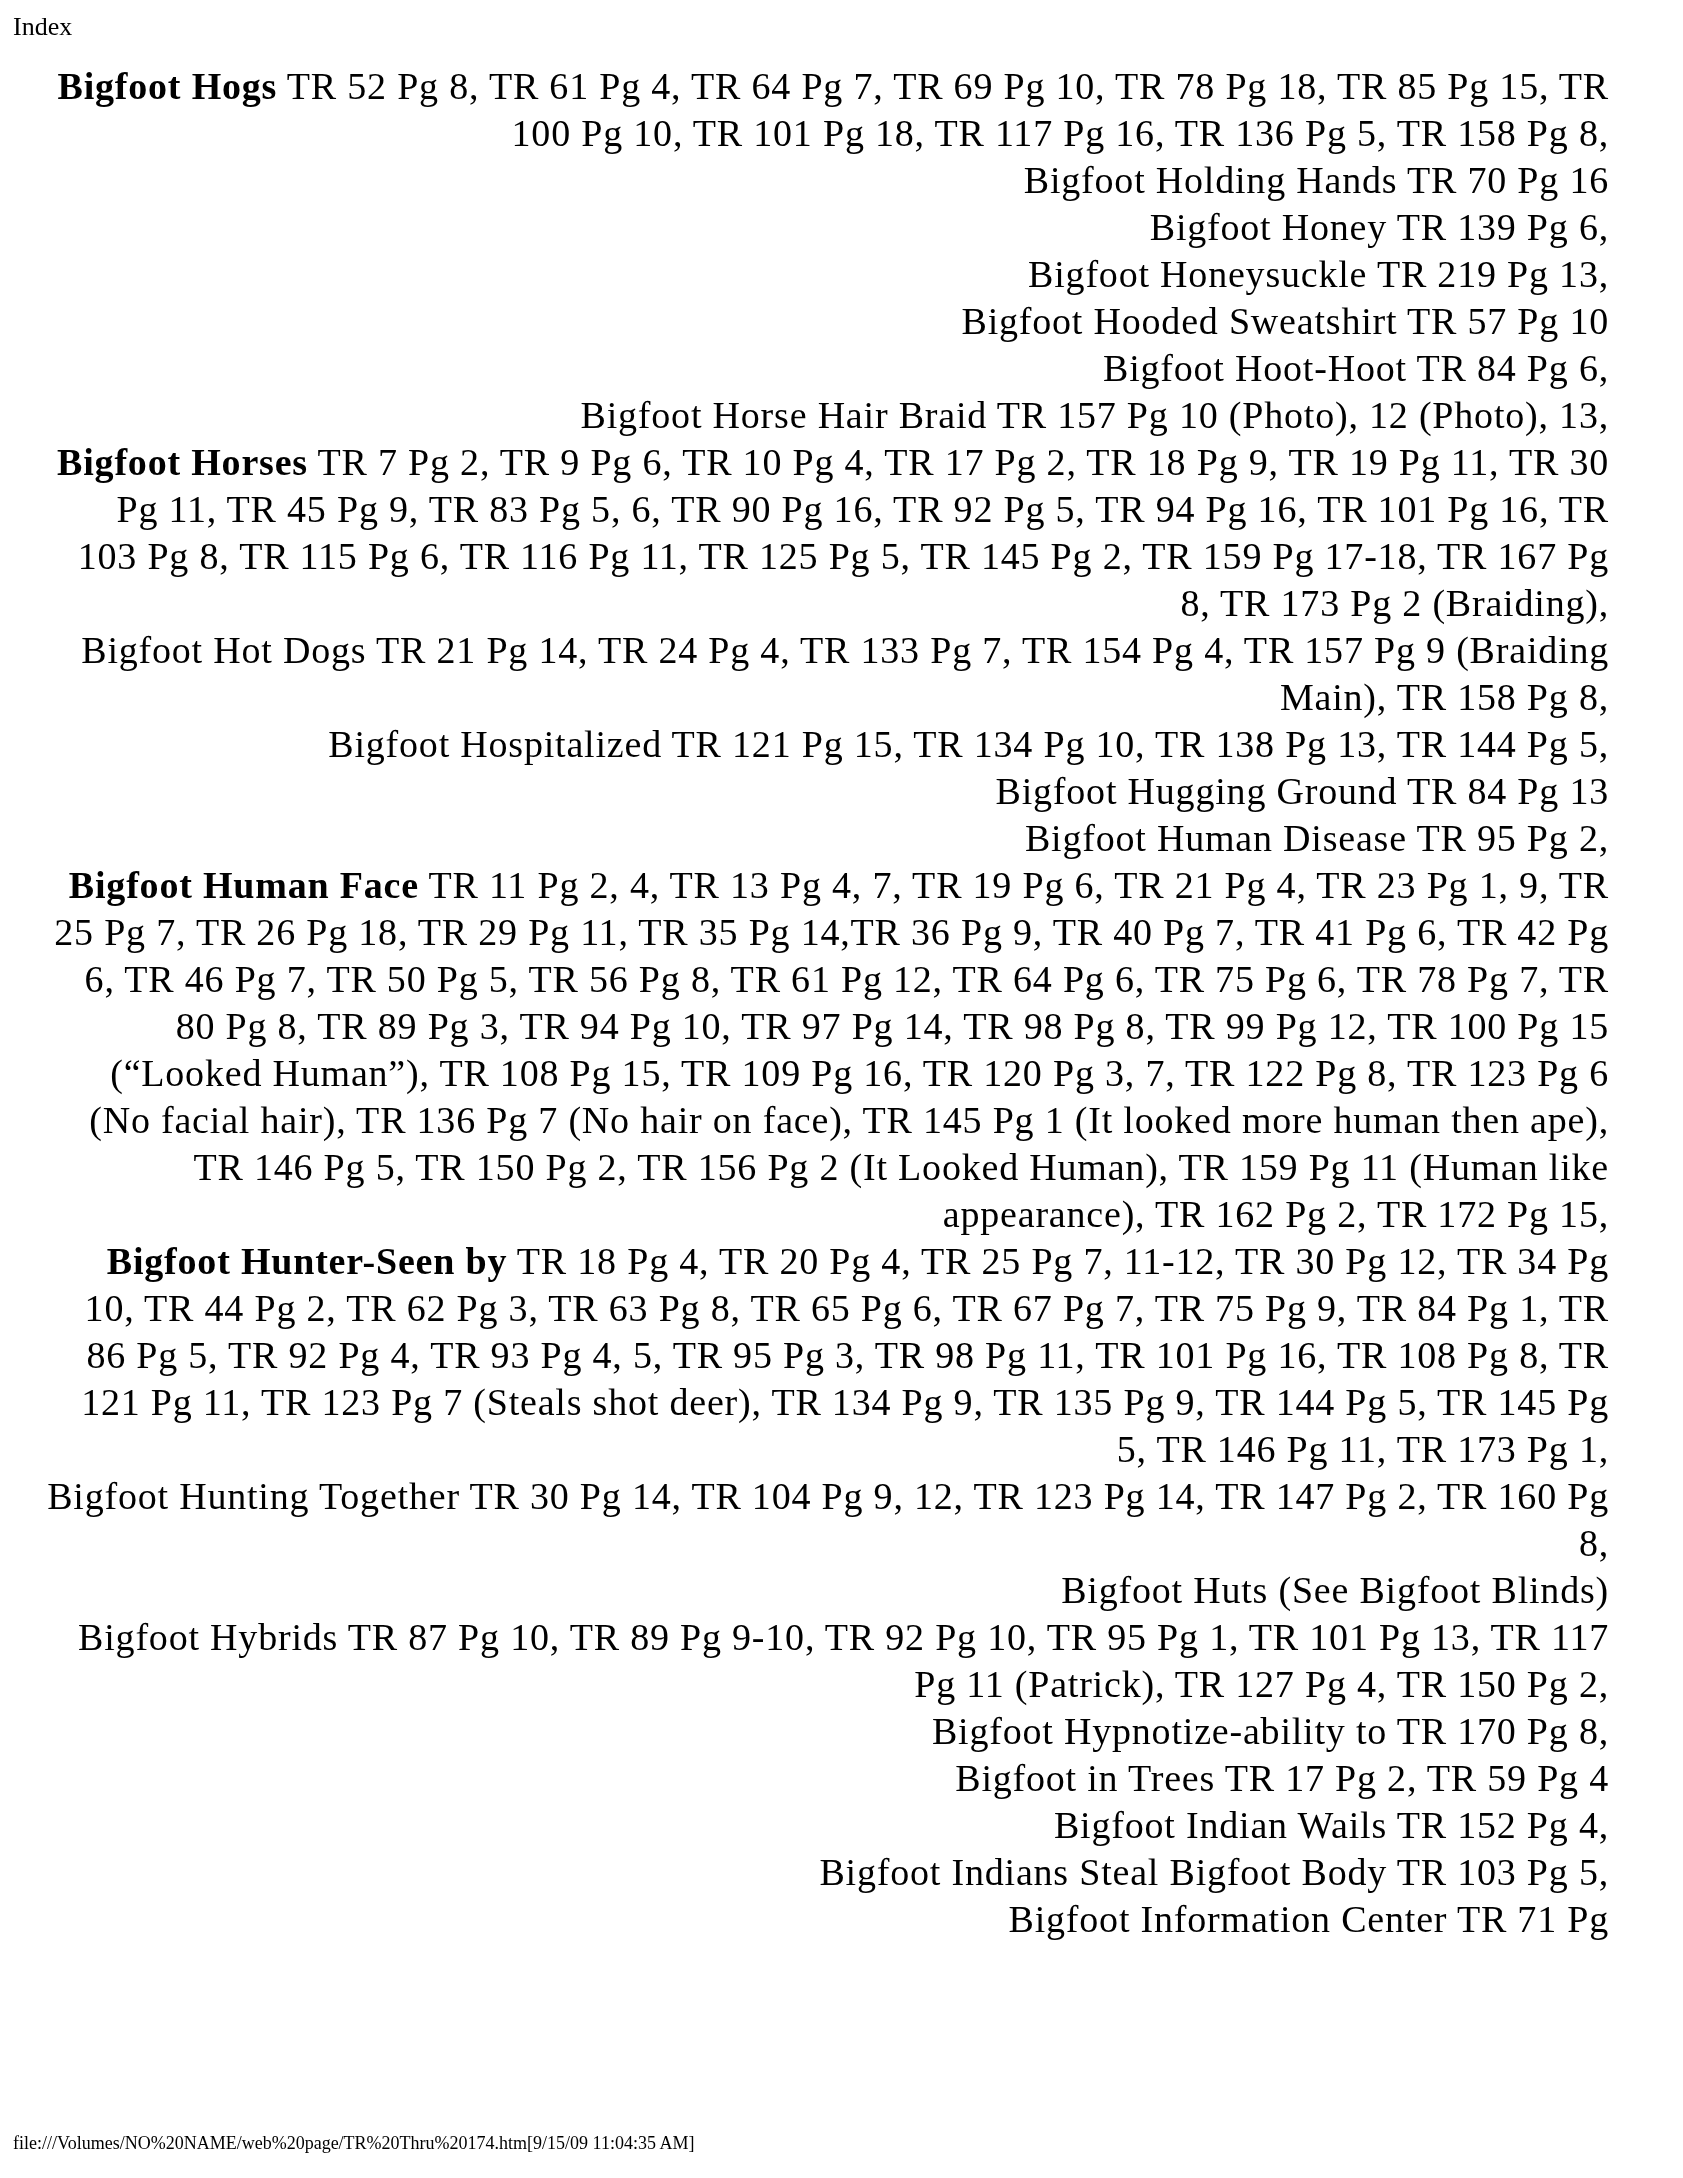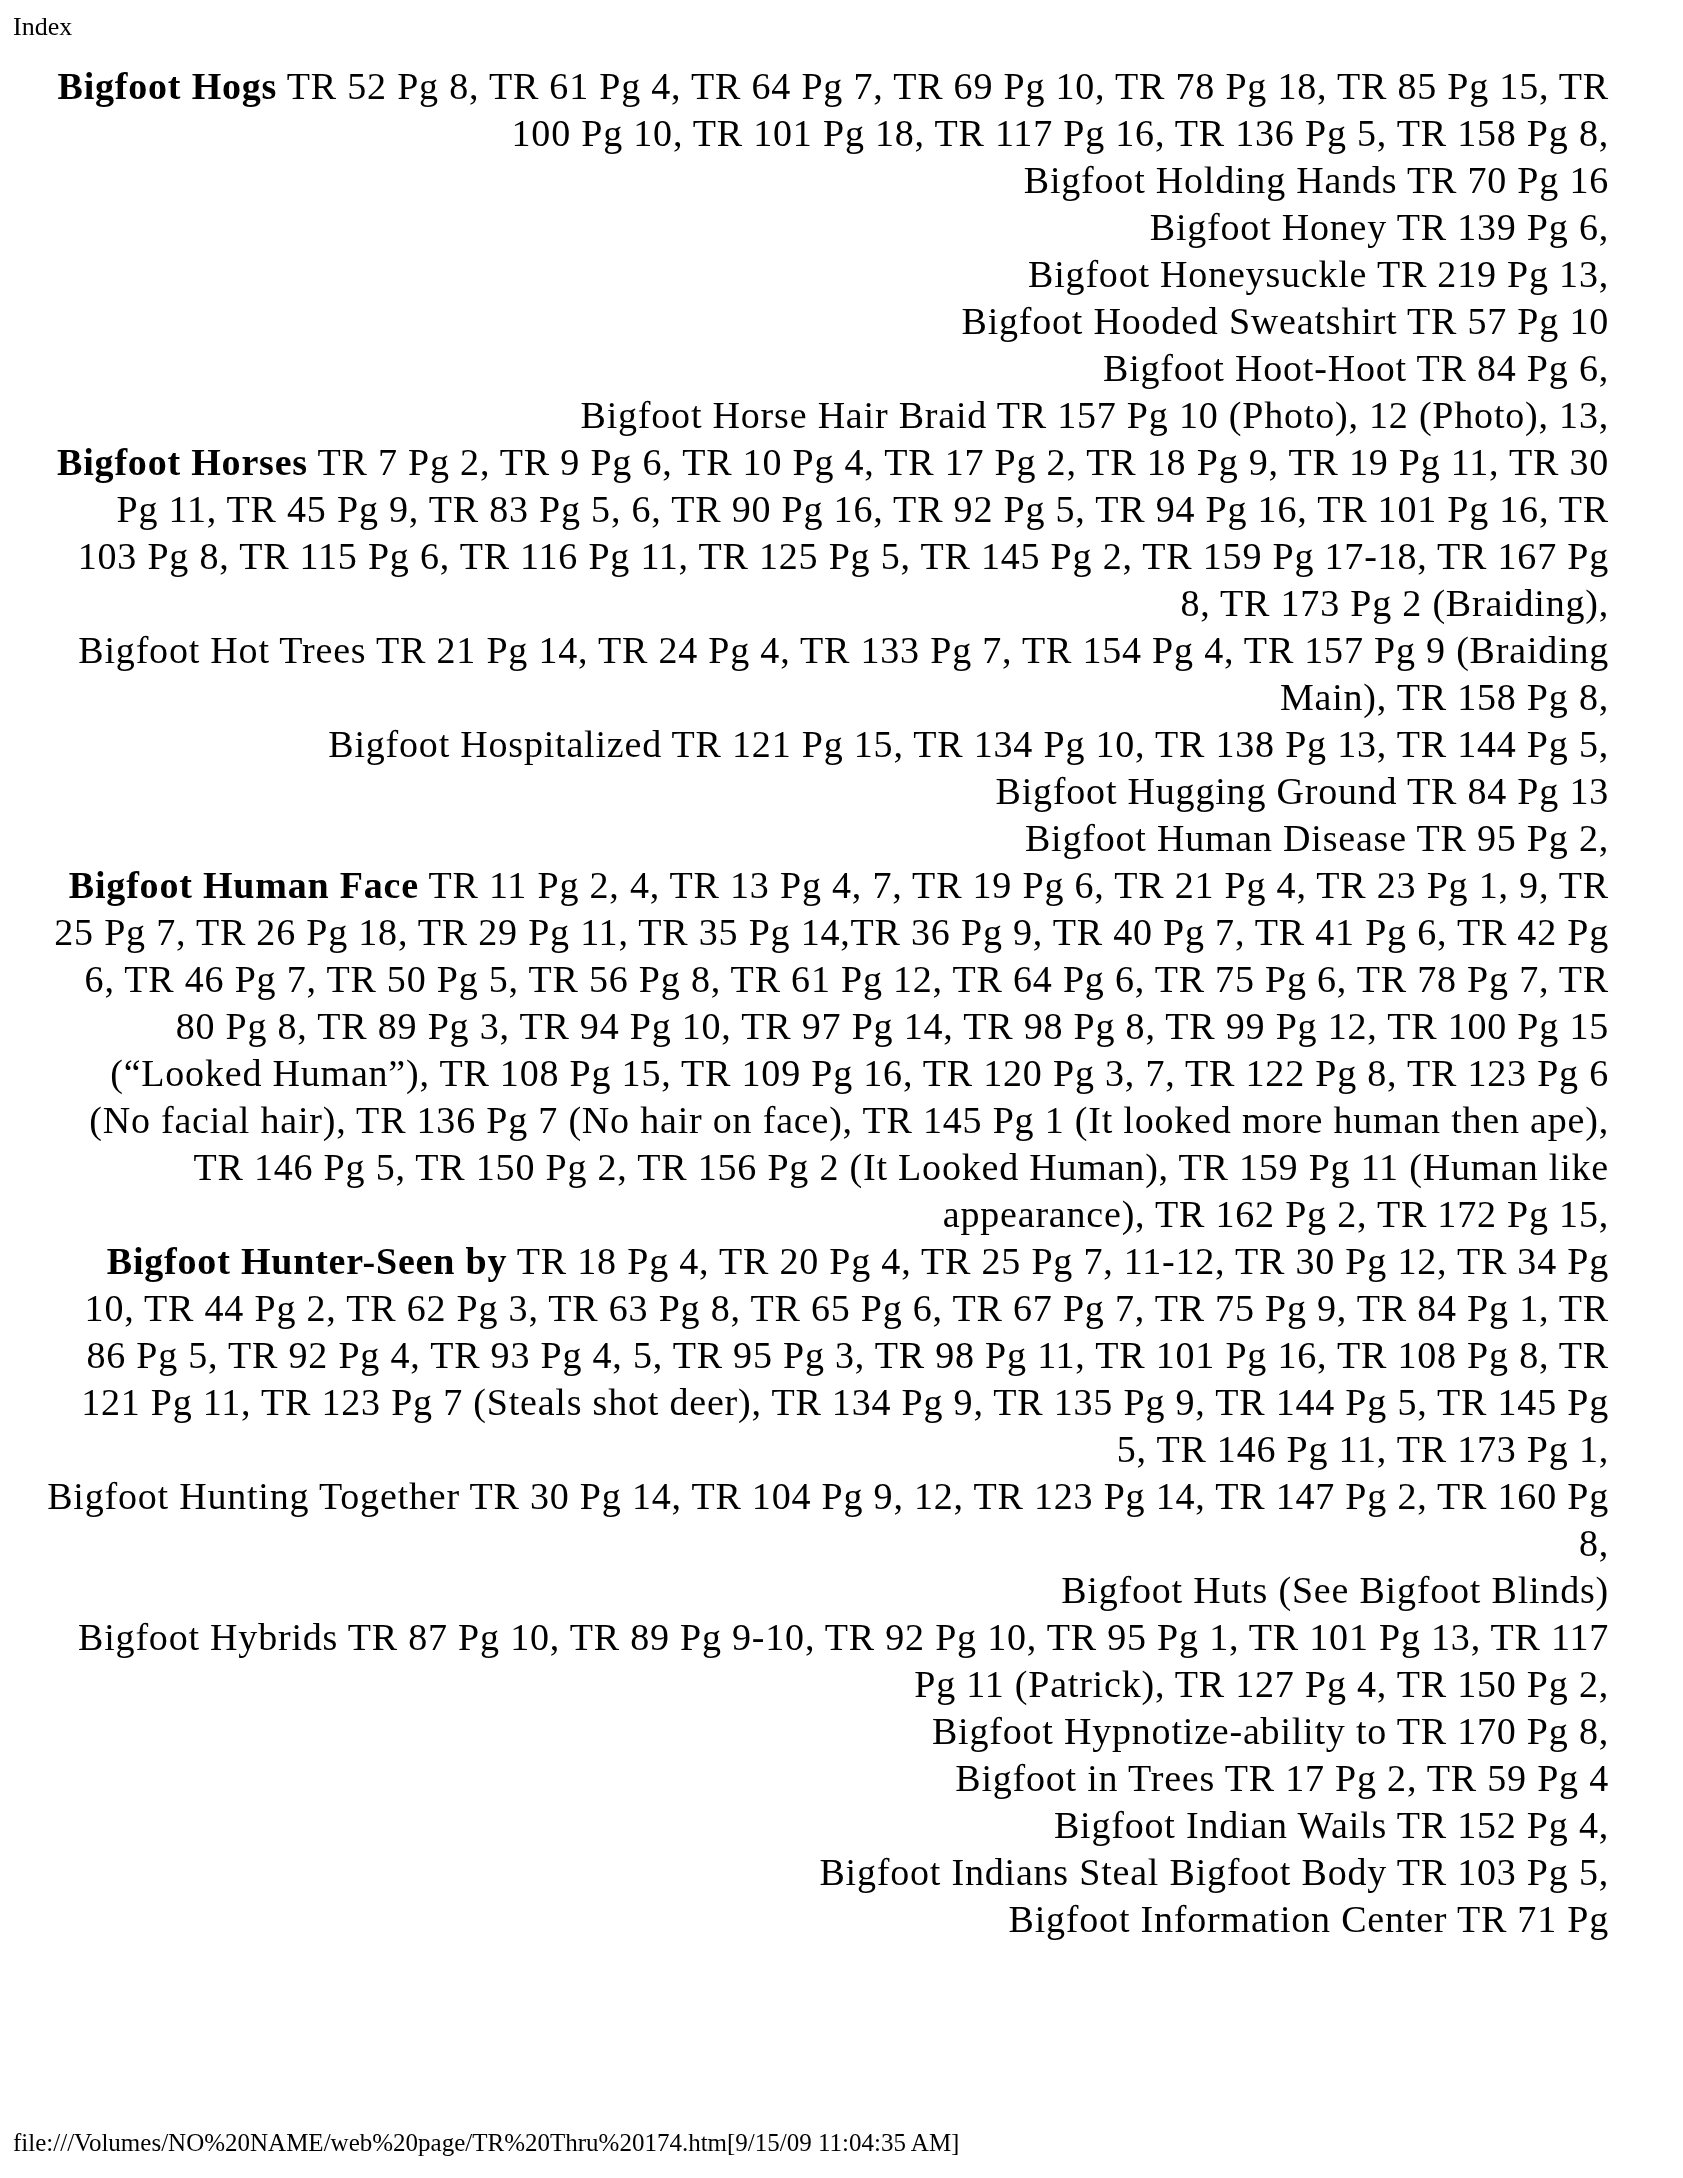--- a/index.html
+++ b/index.html
@@ -29,42 +29,42 @@
     line-height: 47px;
     letter-spacing: 0.8px;
     text-align: left;
   }
   .entry { margin: 0; padding: 0; text-align: right; }
   .entry .term-bold { font-weight: bold; }
   .page-footer {
     position: absolute;
     left: 13px;
     top: 2128px;
-    font-size: 25px;
+    font-size: 18px;
     line-height: 30px;
     white-space: nowrap;
   }
 </style>
 </head>
 <body>
 
 <div class="page-header">
   <span>Index</span>
 </div>
 
 <div class="content" id="entries">
     <p class="entry"><span class="term term-bold">Bigfoot Hogs</span> <span class="refs">TR 52 Pg 8, TR 61 Pg 4, TR 64 Pg 7, TR 69 Pg 10, TR 78 Pg 18, TR 85 Pg 15, TR 100 Pg 10, TR 101 Pg 18, TR 117 Pg 16, TR 136 Pg 5, TR 158 Pg 8,</span></p>
     <p class="entry"><span class="term">Bigfoot Holding Hands</span> <span class="refs">TR 70 Pg 16</span></p>
     <p class="entry"><span class="term">Bigfoot Honey</span> <span class="refs">TR 139 Pg 6,</span></p>
     <p class="entry"><span class="term">Bigfoot Honeysuckle</span> <span class="refs">TR 219 Pg 13,</span></p>
     <p class="entry"><span class="term">Bigfoot Hooded Sweatshirt</span> <span class="refs">TR 57 Pg 10</span></p>
     <p class="entry"><span class="term">Bigfoot Hoot-Hoot</span> <span class="refs">TR 84 Pg 6,</span></p>
     <p class="entry"><span class="term">Bigfoot Horse Hair Braid</span> <span class="refs">TR 157 Pg 10 (Photo), 12 (Photo), 13,</span></p>
     <p class="entry"><span class="term term-bold">Bigfoot Horses</span> <span class="refs">TR 7 Pg 2, TR 9 Pg 6, TR 10 Pg 4, TR 17 Pg 2, TR 18 Pg 9, TR 19 Pg 11, TR 30 Pg 11, TR 45 Pg 9, TR 83 Pg 5, 6, TR 90 Pg 16, TR 92 Pg 5, TR 94 Pg 16, TR 101 Pg 16, TR 103 Pg 8, TR 115 Pg 6, TR 116 Pg 11, TR 125 Pg 5, TR 145 Pg 2, TR 159 Pg 17-18, TR 167 Pg 8, TR 173 Pg 2 (Braiding),</span></p>
-    <p class="entry"><span class="term">Bigfoot Hot Trees</span> <span class="refs">TR 21 Pg 14, TR 24 Pg 4, TR 133 Pg 7, TR 154 Pg 4, TR 157 Pg 9 (Braiding Main), TR 158 Pg 8,</span></p>
+    <p class="entry"><span class="term">Bigfoot Hot Dogs</span> <span class="refs">TR 21 Pg 14, TR 24 Pg 4, TR 133 Pg 7, TR 154 Pg 4, TR 157 Pg 9 (Braiding Main), TR 158 Pg 8,</span></p>
     <p class="entry"><span class="term">Bigfoot Hospitalized</span> <span class="refs">TR 121 Pg 15, TR 134 Pg 10, TR 138 Pg 13, TR 144 Pg 5,</span></p>
     <p class="entry"><span class="term">Bigfoot Hugging Ground</span> <span class="refs">TR 84 Pg 13</span></p>
     <p class="entry"><span class="term">Bigfoot Human Disease</span> <span class="refs">TR 95 Pg 2,</span></p>
     <p class="entry"><span class="term term-bold">Bigfoot Human Face</span> <span class="refs">TR 11 Pg 2, 4, TR 13 Pg 4, 7, TR 19 Pg 6, TR 21 Pg 4, TR 23 Pg 1, 9, TR 25 Pg 7, TR 26 Pg 18, TR 29 Pg 11, TR 35 Pg 14,TR 36 Pg 9, TR 40 Pg 7, TR 41 Pg 6, TR 42 Pg 6, TR 46 Pg 7, TR 50 Pg 5, TR 56 Pg 8, TR 61 Pg 12, TR 64 Pg 6, TR 75 Pg 6, TR 78 Pg 7, TR 80 Pg 8, TR 89 Pg 3, TR 94 Pg 10, TR 97 Pg 14, TR 98 Pg 8, TR 99 Pg 12, TR 100 Pg 15 (“Looked Human”), TR 108 Pg 15, TR 109 Pg 16, TR 120 Pg 3, 7, TR 122 Pg 8, TR 123 Pg 6 (No facial hair), TR 136 Pg 7 (No hair on face), TR 145 Pg 1 (It looked more human then ape), TR 146 Pg 5, TR 150 Pg 2, TR 156 Pg 2 (It Looked Human), TR 159 Pg 11 (Human like appearance), TR 162 Pg 2, TR 172 Pg 15,</span></p>
     <p class="entry"><span class="term term-bold">Bigfoot Hunter-Seen by</span> <span class="refs">TR 18 Pg 4, TR 20 Pg 4, TR 25 Pg 7, 11-12, TR 30 Pg 12, TR 34 Pg 10, TR 44 Pg 2, TR 62 Pg 3, TR 63 Pg 8, TR 65 Pg 6, TR 67 Pg 7, TR 75 Pg 9, TR 84 Pg 1, TR 86 Pg 5, TR 92 Pg 4, TR 93 Pg 4, 5, TR 95 Pg 3, TR 98 Pg 11, TR 101 Pg 16, TR 108 Pg 8, TR 121 Pg 11, TR 123 Pg 7 (Steals shot deer), TR 134 Pg 9, TR 135 Pg 9, TR 144 Pg 5, TR 145 Pg 5, TR 146 Pg 11, TR 173 Pg 1,</span></p>
     <p class="entry"><span class="term">Bigfoot Hunting Together</span> <span class="refs">TR 30 Pg 14, TR 104 Pg 9, 12, TR 123 Pg 14, TR 147 Pg 2, TR 160 Pg 8,</span></p>
     <p class="entry"><span class="term">Bigfoot Huts</span> <span class="refs">(See Bigfoot Blinds)</span></p>
     <p class="entry"><span class="term">Bigfoot Hybrids</span> <span class="refs">TR 87 Pg 10, TR 89 Pg 9-10, TR 92 Pg 10, TR 95 Pg 1, TR 101 Pg 13, TR 117 Pg 11 (Patrick), TR 127 Pg 4, TR 150 Pg 2,</span></p>
     <p class="entry"><span class="term">Bigfoot Hypnotize-ability to</span> <span class="refs">TR 170 Pg 8,</span></p>
     <p class="entry"><span class="term">Bigfoot in Trees</span> <span class="refs">TR 17 Pg 2, TR 59 Pg 4</span></p>

